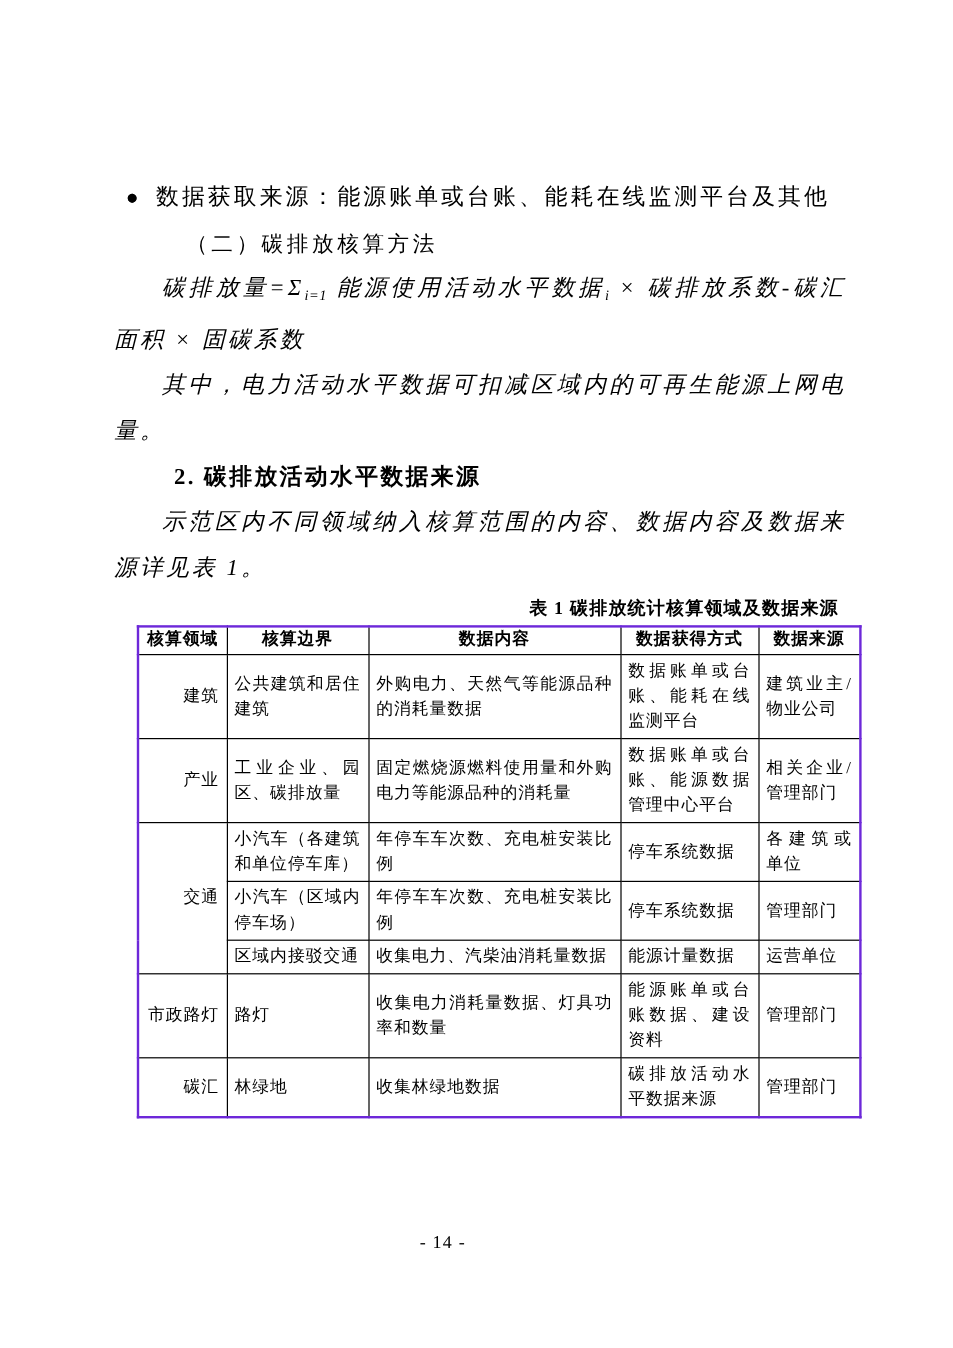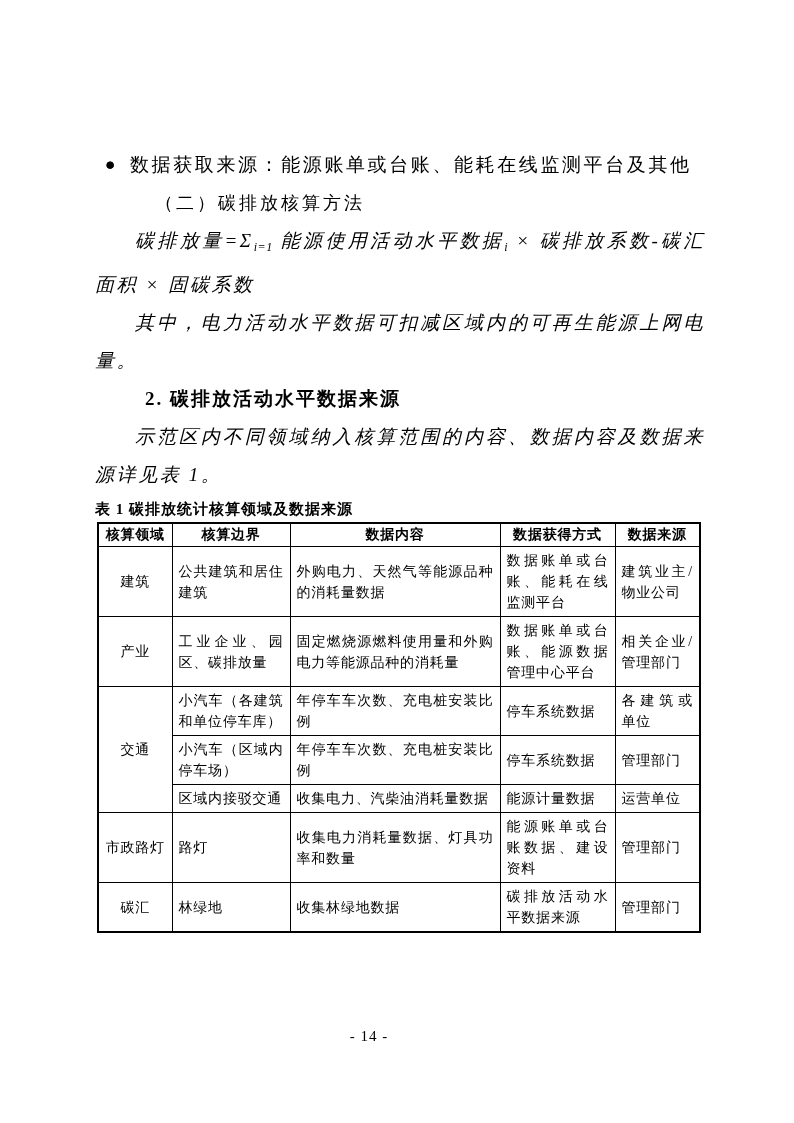--- a/index.html
+++ b/index.html
@@ -60,32 +60,32 @@
     font-style: italic;
   }
   .formula-para sub {
     font-size: 12px;
     letter-spacing: 0.5px;
     vertical-align: -4px;
   }
   .table-caption {
     margin: 5px 0 3px 0;
     width: 604px;
-    text-align: left;
+    text-align: right;
     font-size: 15px;
     font-weight: bold;
     letter-spacing: 1px;
     line-height: 20px;
   }
   table.data-table {
     width: 602px;
-    margin-left: 2px;
+    margin-left: 19px;
     border-collapse: collapse;
     table-layout: fixed;
-    border: 2px solid #000000;
+    border: 2px solid #6d28d9;
     font-size: 14px;
   }
   .data-table th,
   .data-table td {
     border: 1px solid #000;
     padding: 3px 6px;
     line-height: 21px;
     letter-spacing: 0.8px;
     vertical-align: middle;
     word-break: break-all;
@@ -93,21 +93,21 @@
   .data-table th {
     font-weight: bold;
     text-align: center;
     padding: 1px 2px;
     line-height: 20px;
   }
   .data-table td {
     text-align: justify;
   }
   .data-table td.area-cell {
-    text-align: center;
+    text-align: right;
   }
   .page-footer {
     position: absolute;
     left: 0;
     top: 1028px;
     width: 738px;
     text-align: center;
     font-size: 15px;
     letter-spacing: 1px;
   }

